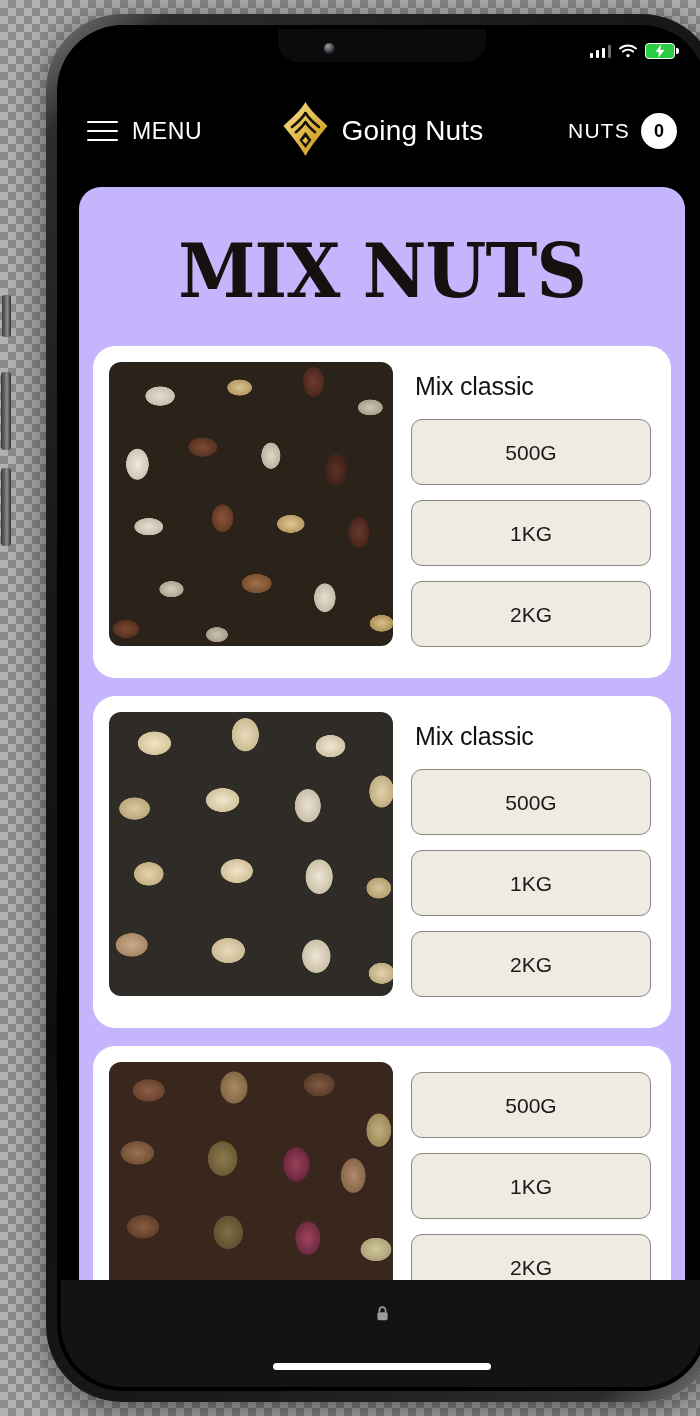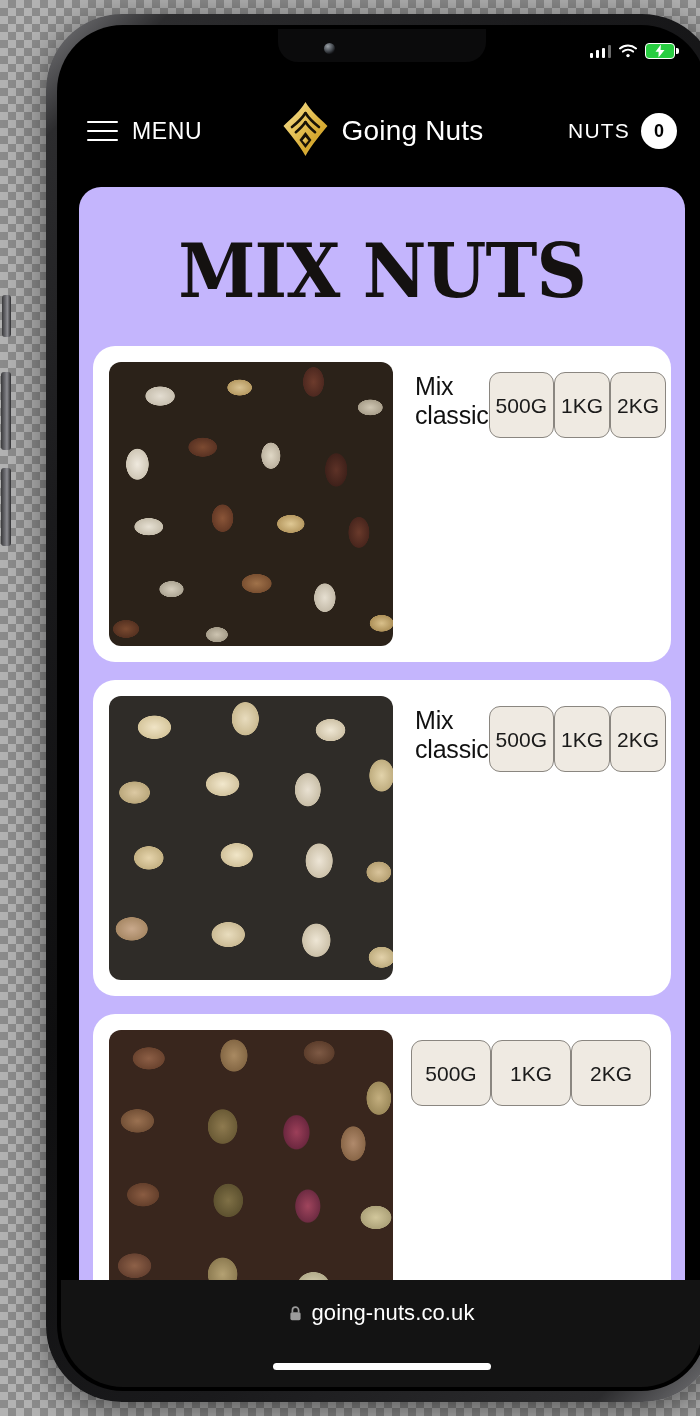--- a/index.html
+++ b/index.html
@@ -151,21 +151,21 @@
       radial-gradient(ellipse 26px 19px at 12% 58%,#8a5c42 0%,#65402c 60%,transparent 63%),
       radial-gradient(ellipse 24px 27px at 42% 60%,#7f7046 0%,#5e5230 60%,transparent 63%),
       radial-gradient(ellipse 22px 29px at 70% 62%,#a0455d 0%,#6f2c43 55%,transparent 59%),
       radial-gradient(ellipse 25px 19px at 94% 66%,#d2c79c 0%,#ada279 60%,transparent 63%),
       radial-gradient(ellipse 27px 20px at 9% 83%,#8e6148 0%,#674231 60%,transparent 63%),
       radial-gradient(ellipse 24px 27px at 40% 86%,#b4a173 0%,#8e7c52 60%,transparent 63%),
       radial-gradient(ellipse 26px 22px at 72% 90%,#d9d2b4 0%,#b4ad8c 60%,transparent 63%),
       radial-gradient(ellipse 22px 18px at 96% 94%,#9a6e50 0%,#744d35 60%,transparent 63%);
   }
 
-  .card-info{flex:1;padding-top:10px;padding-right:4px;display:flex;flex-direction:row;}
+  .card-info{flex:1;padding-top:10px;padding-right:4px;display:flex;flex-direction:column;}
   .product-name{font-size:25px;color:#111;margin:0 0 18px 4px;font-weight:400;letter-spacing:-.2px;}
   .size-btn{display:block;width:100%;box-sizing:border-box;background:#efeae2;border:1.4px solid #8a8680;
     border-radius:11px;height:66px;line-height:55px;text-align:center;font-size:21px;color:#1a1a1a;
     margin-bottom:15px;cursor:pointer;font-family:"Liberation Sans",sans-serif;}
 
   
   .browser-bar{position:absolute;left:0;bottom:0;width:100%;height:107px;background:#131313;}
   .url-row{display:flex;align-items:center;justify-content:center;gap:9px;height:66px;}
   .lock{width:13px;height:15px;position:relative;}
   .url-text{color:#fff;font-size:22px;letter-spacing:.1px;}
@@ -292,21 +292,20 @@
         </div>
 
         <div class="browser-bar">
           <div class="url-row">
             <span class="lock">
               <svg width="13" height="15" viewBox="0 0 13 15">
                 <path d="M3.4 6.4V4.3a3.1 3.1 0 0 1 6.2 0v2.1" fill="none" stroke="#9b9b9b" stroke-width="1.7"></path>
                 <rect x="1.4" y="6.2" width="10.2" height="8" rx="1.6" fill="#9b9b9b"></rect>
               </svg>
             </span>
-            <span class="url-text">going-nuts.co.uk</span>
           </div>
           <div class="home-ind"></div>
         </div>
 
       </div>
     </div>
   </div>
 </div>
 
 </body></html>

